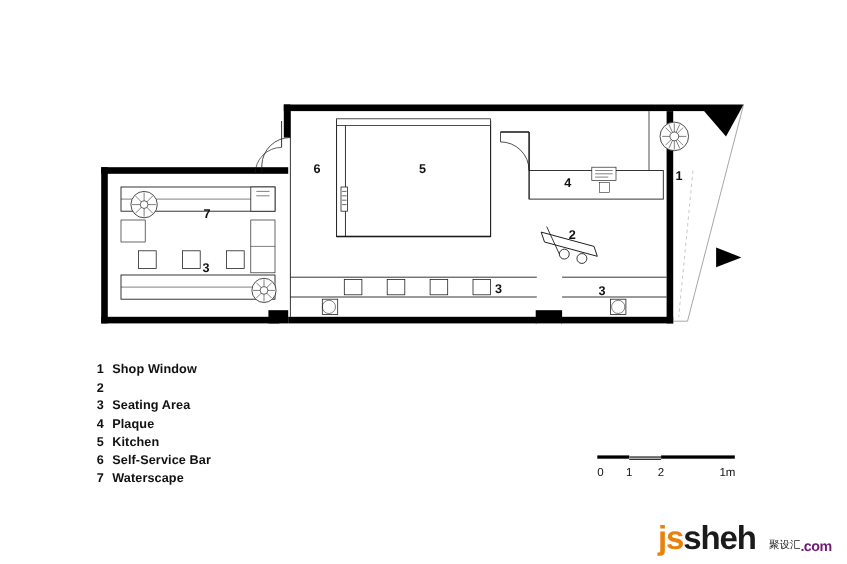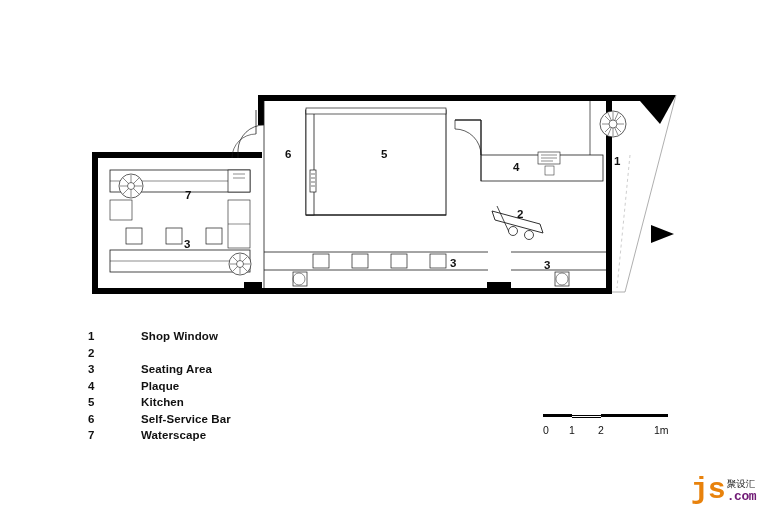--- a/index.html
+++ b/index.html
@@ -40,21 +40,20 @@
     line-height: 16.5px;
     letter-spacing: 0.1px;
   }
   .legend-num {
     width: 14px;
     flex: 0 0 14px;
     text-align: left;
   }
   .legend-label {
     white-space: nowrap;
-    margin-left: 39px;
   }
   .scalebar {
     position: absolute;
     left: 543px;
     top: 412px;
     width: 125px;
   }
   .scale-ticks {
     position: relative;
     height: 10px;
@@ -81,41 +80,41 @@
     font-size: 11.5px;
     font-weight: bold;
     color: #111;
   }
   .watermark {
     position: absolute;
     right: 14px;
     bottom: 8px;
     display: flex;
     align-items: flex-end;
-    font-family: Liberation Mono, monospace;
+    font-family: Liberation Sans, sans-serif;
     justify-content: center;
   }
   .wm-js {
     font-size: 30px;
     font-weight: bold;
     color: #e8820c;
     line-height: 30px;
     letter-spacing: -1px;
   }
   .wm-sheh {
     font-size: 30px;
     font-weight: bold;
     color: #1b1b1b;
     line-height: 30px;
     letter-spacing: -1px;
   }
   .wm-right {
     display: flex;
-    flex-direction: column;
-    margin-left: 2px;
+    flex-direction: row;
+    margin-left: 12px;
     margin-bottom: 1px;
   }
   .wm-cn {
     font-size: 9.5px;
     color: #1b1b1b;
     line-height: 11px;
     letter-spacing: 0px;
   }
   .wm-com {
     font-size: 13px;
@@ -328,19 +327,20 @@
     <div class="scale-labels">
       <span class="scale-lab" style="left:0px;">0</span>
       <span class="scale-lab" style="left:26px;">1</span>
       <span class="scale-lab" style="left:55px;">2</span>
       <span class="scale-lab" style="left:111px;">1m</span>
     </div>
   </div>
 
   <div class="watermark">
     <span class="wm-js">js</span>
+    <span class="wm-sheh">sheh</span>
     <span class="wm-right">
       <span class="wm-cn">聚设汇</span>
       <span class="wm-com">.com</span>
     </span>
   </div>
 
 </div>
 
 </body></html>

